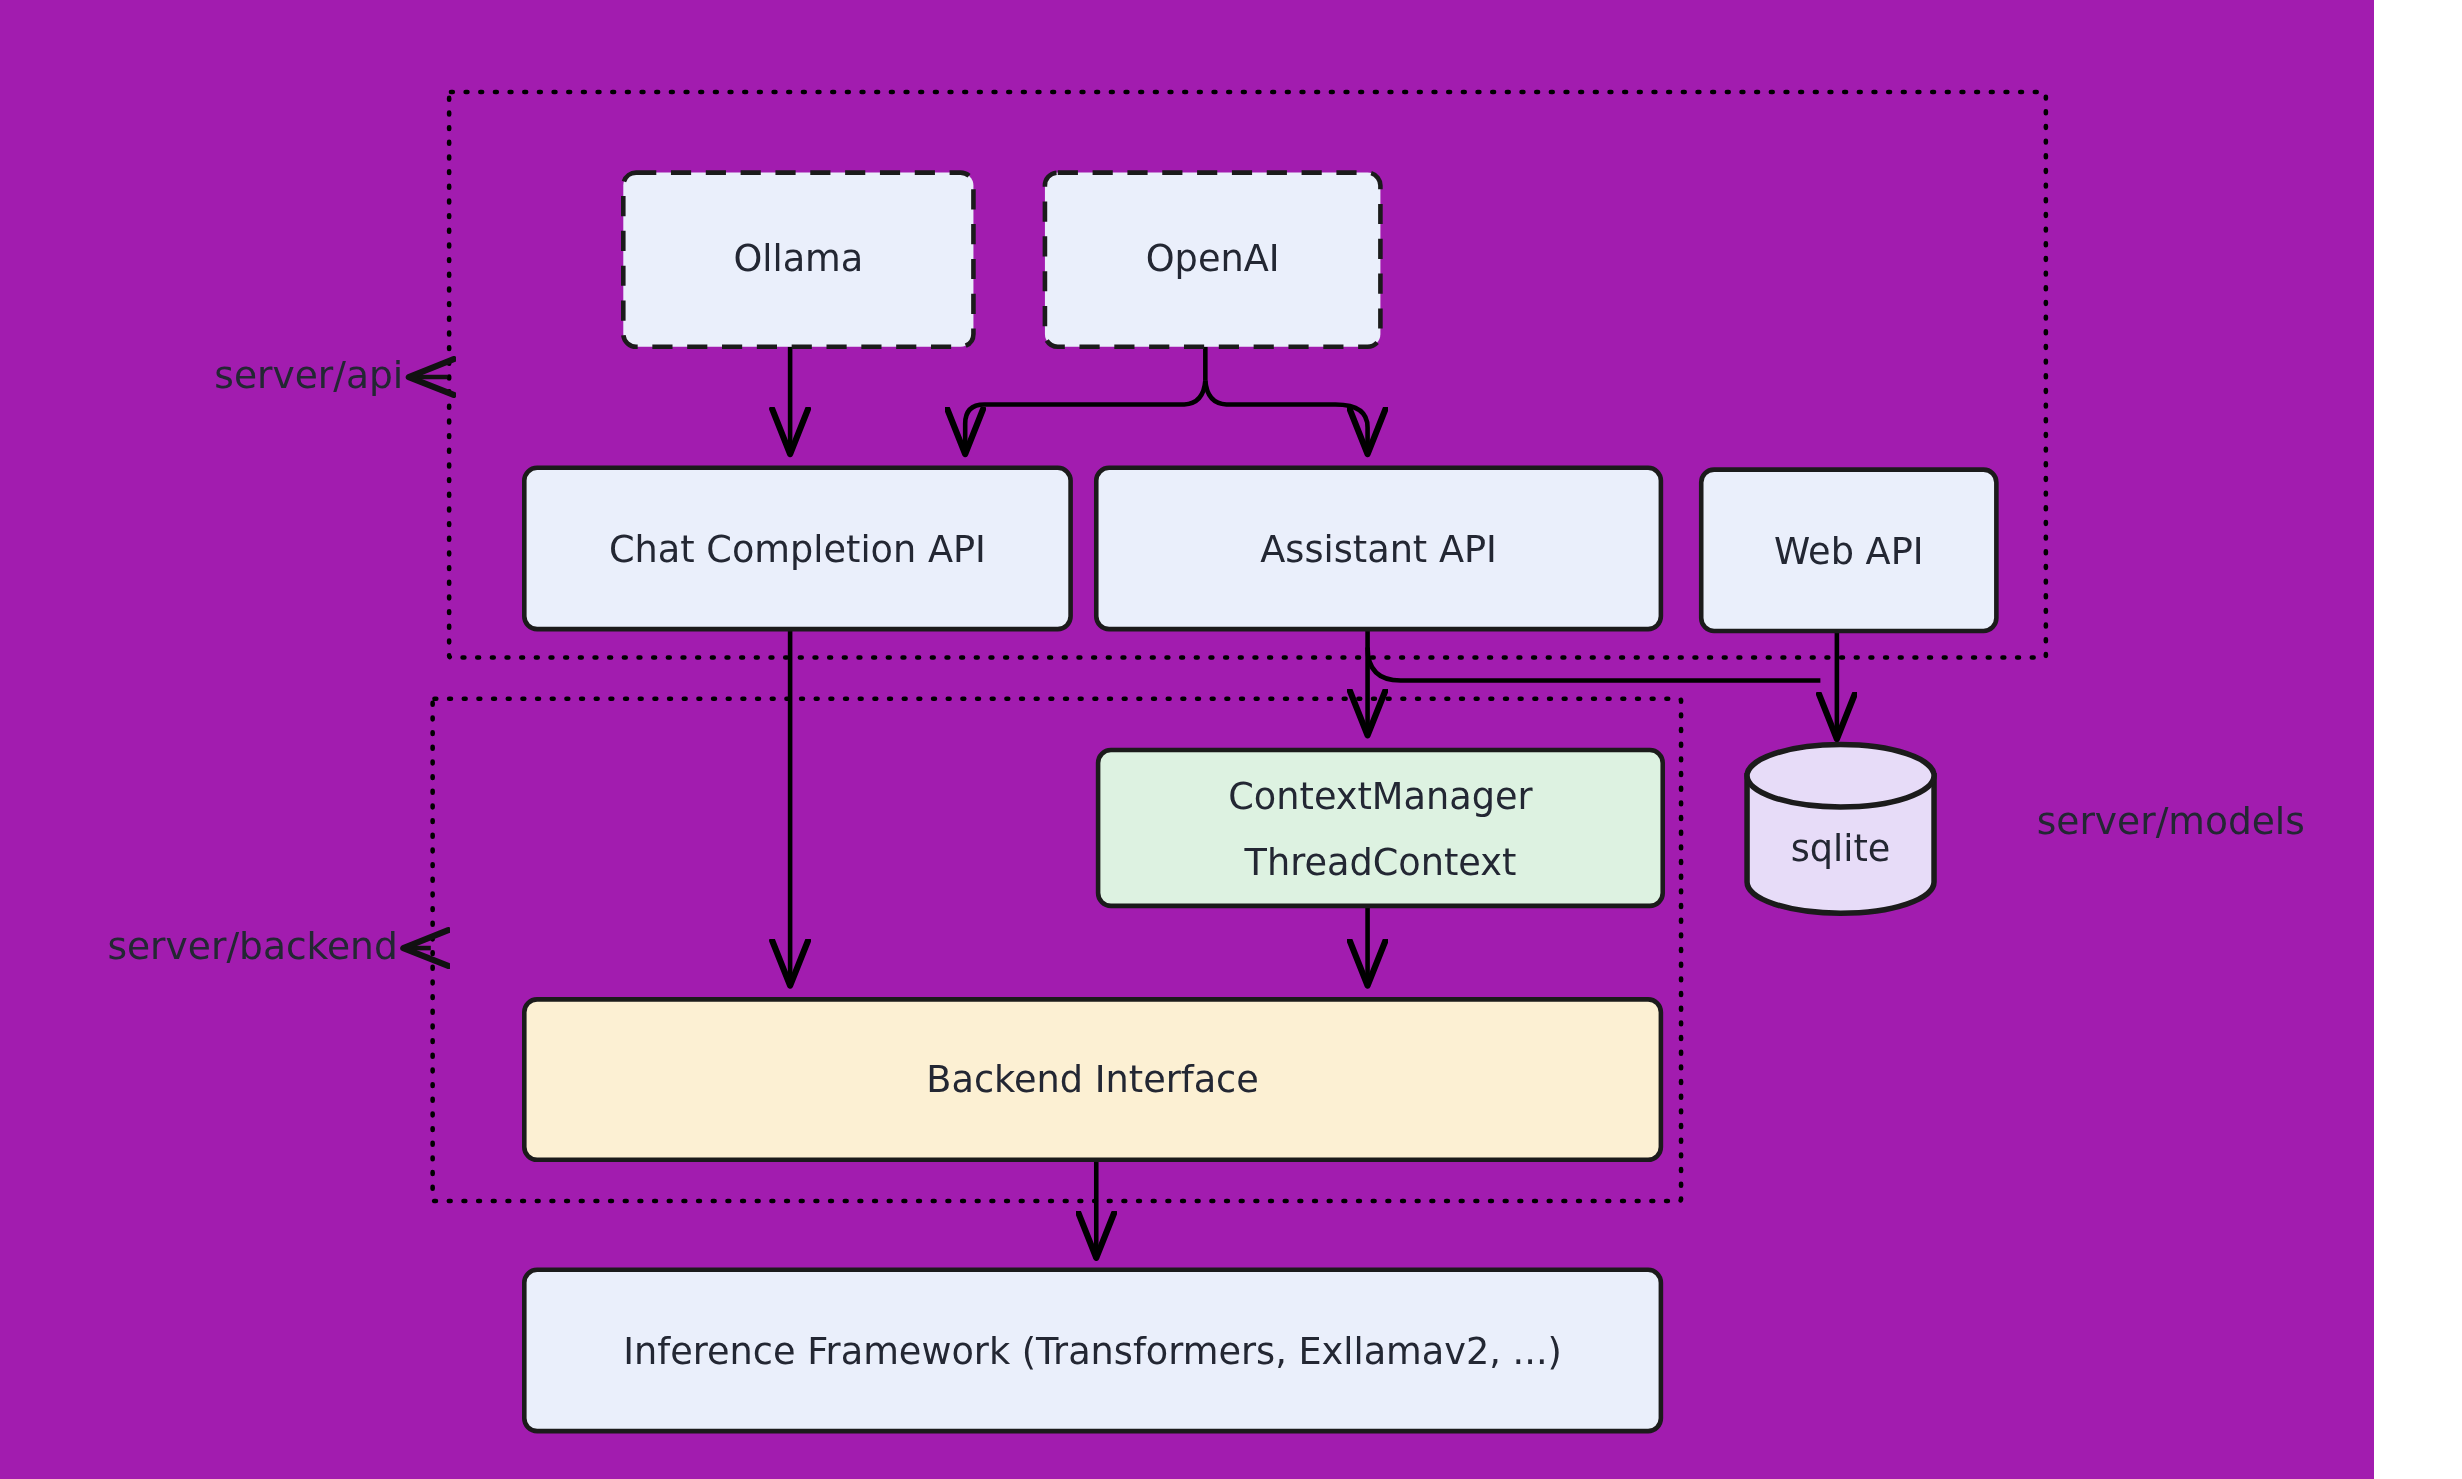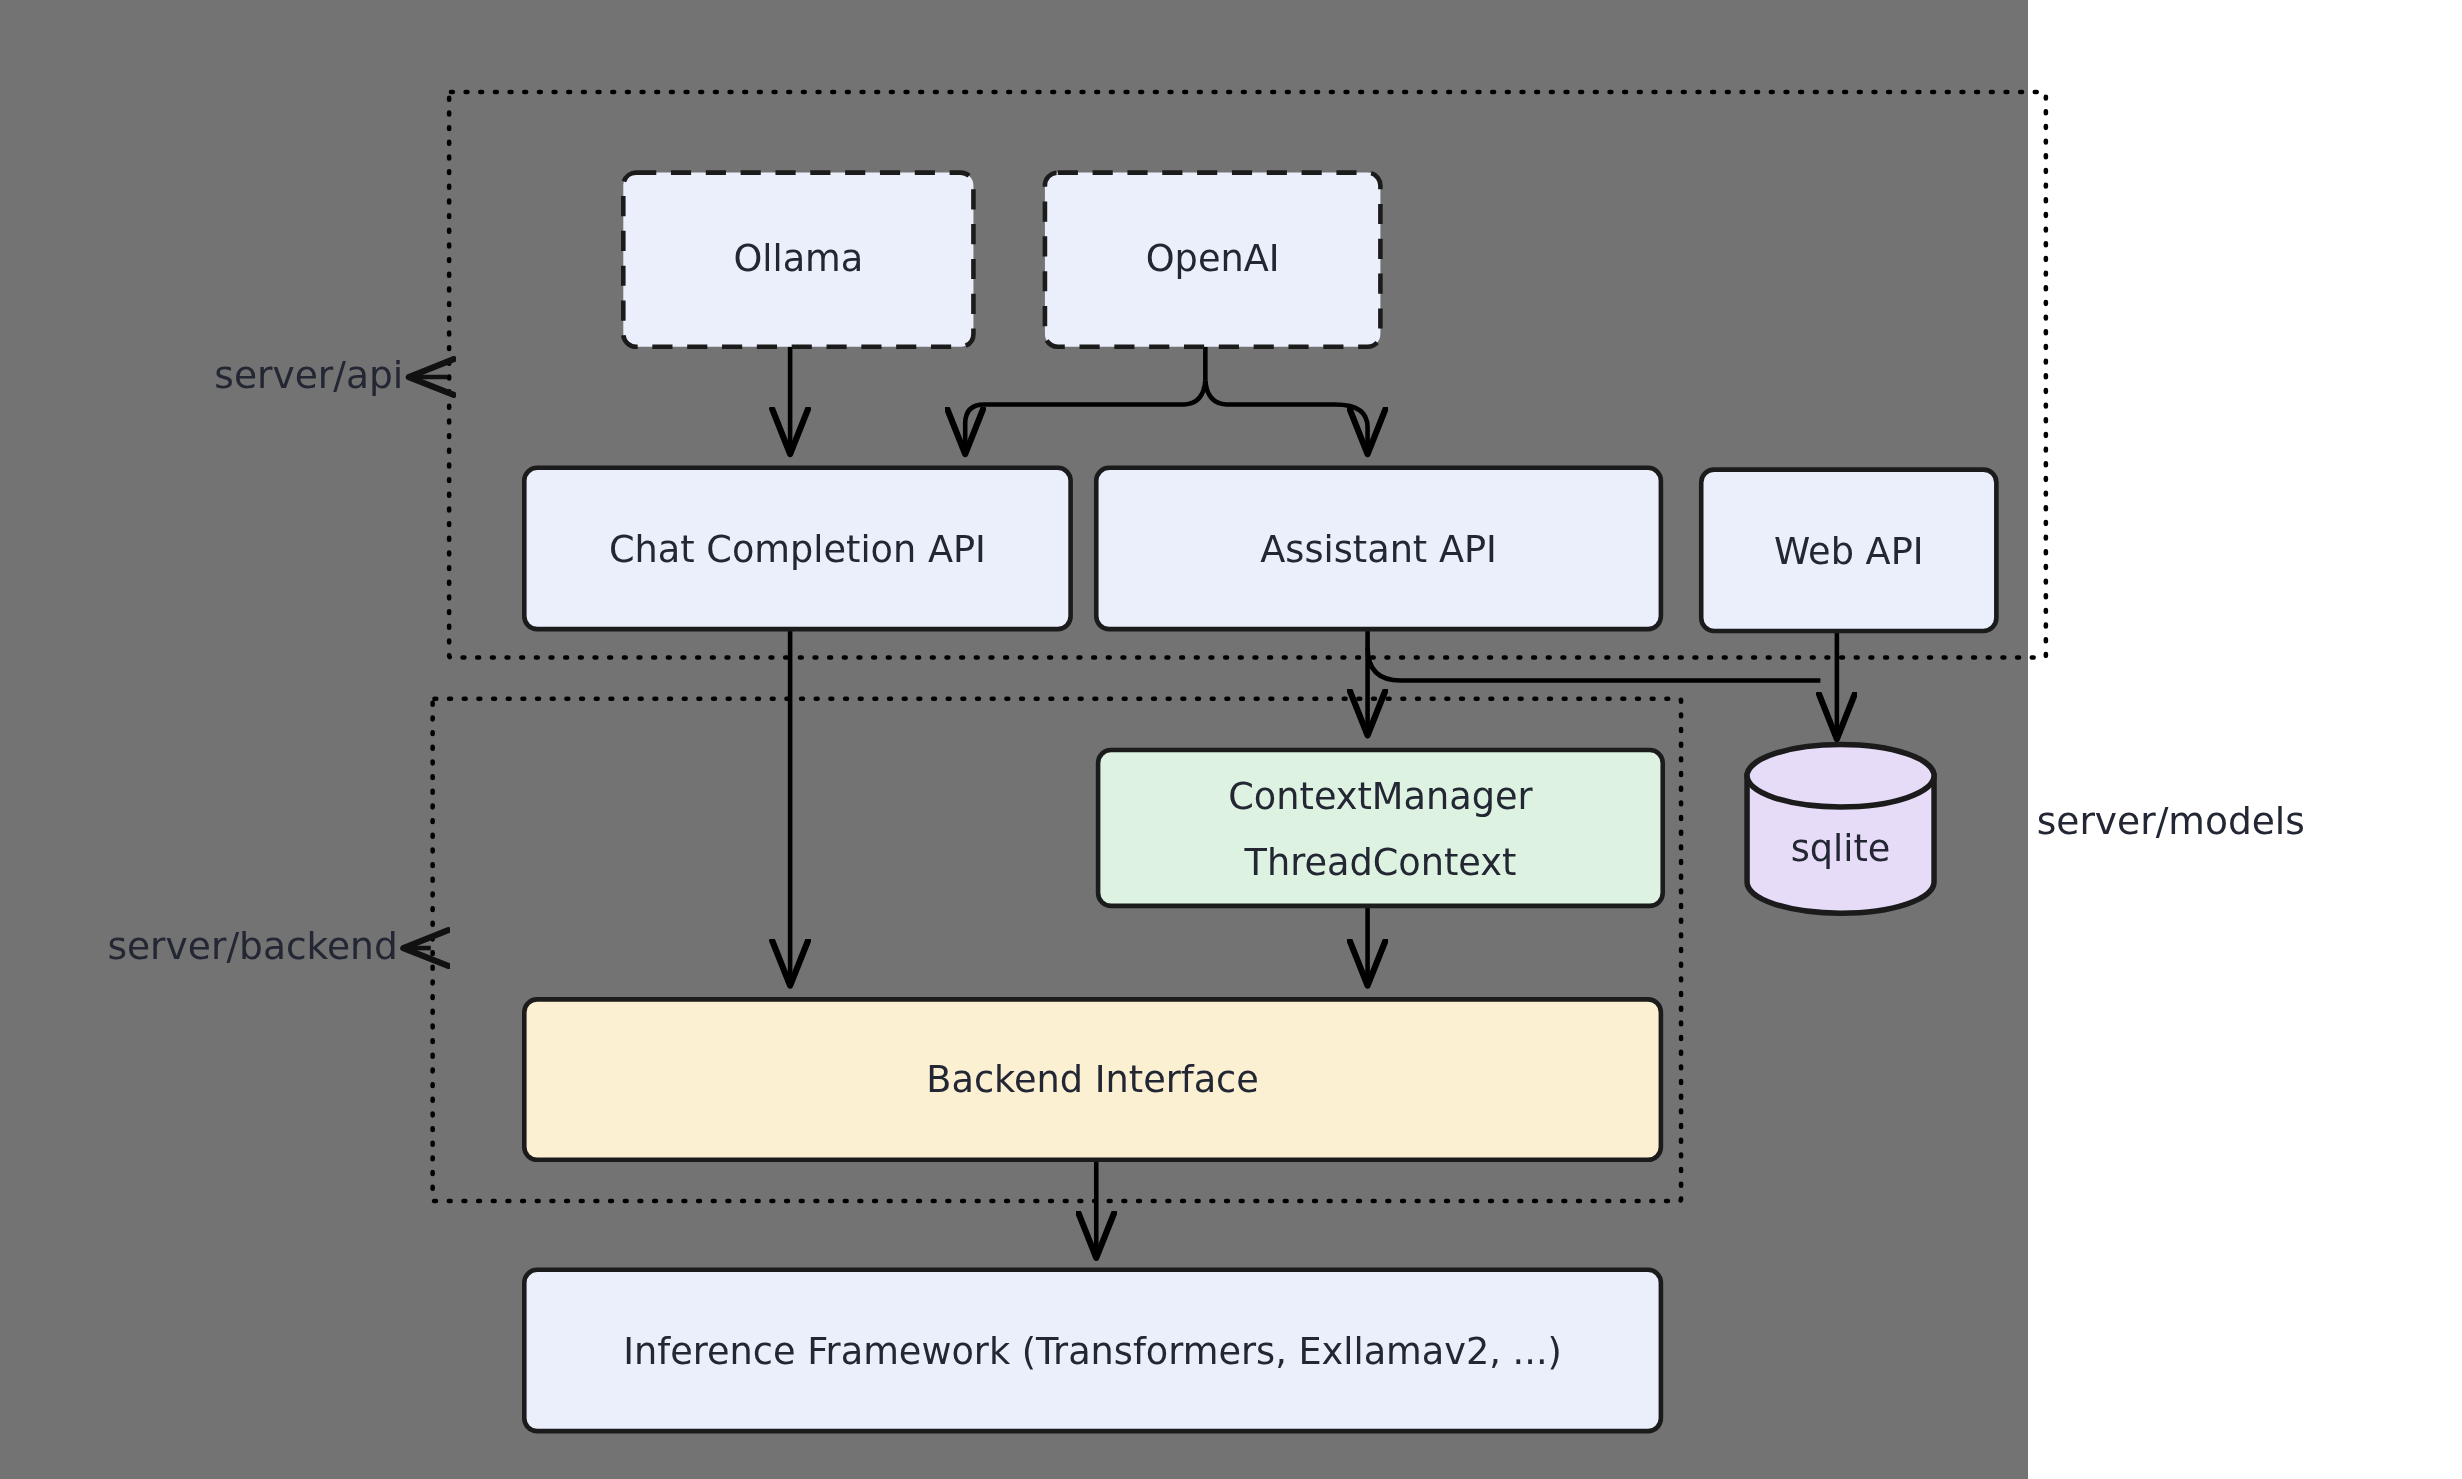--- a/index.html
+++ b/index.html
@@ -2,23 +2,23 @@
 <html style="font-size:14.7px"><head>
 <meta charset="utf-8">
 <style>
   html, body {
     margin: 0;
     padding: 0;
     background: #ffffff;
   }
   #canvas {
     position: relative;
-    width: 2028px;
+    width: 2374px;
     height: 1480px;
-    background: #737373;
+    background: #a21caf;
     font-family: "DejaVu Sans", "Liberation Sans", sans-serif;
     text-align: center;
   }
   svg.diagram {
     position: absolute;
     top: 0; left: 0;
     width: 2462px;
     height: 1480px;
     overflow: visible;
   }

